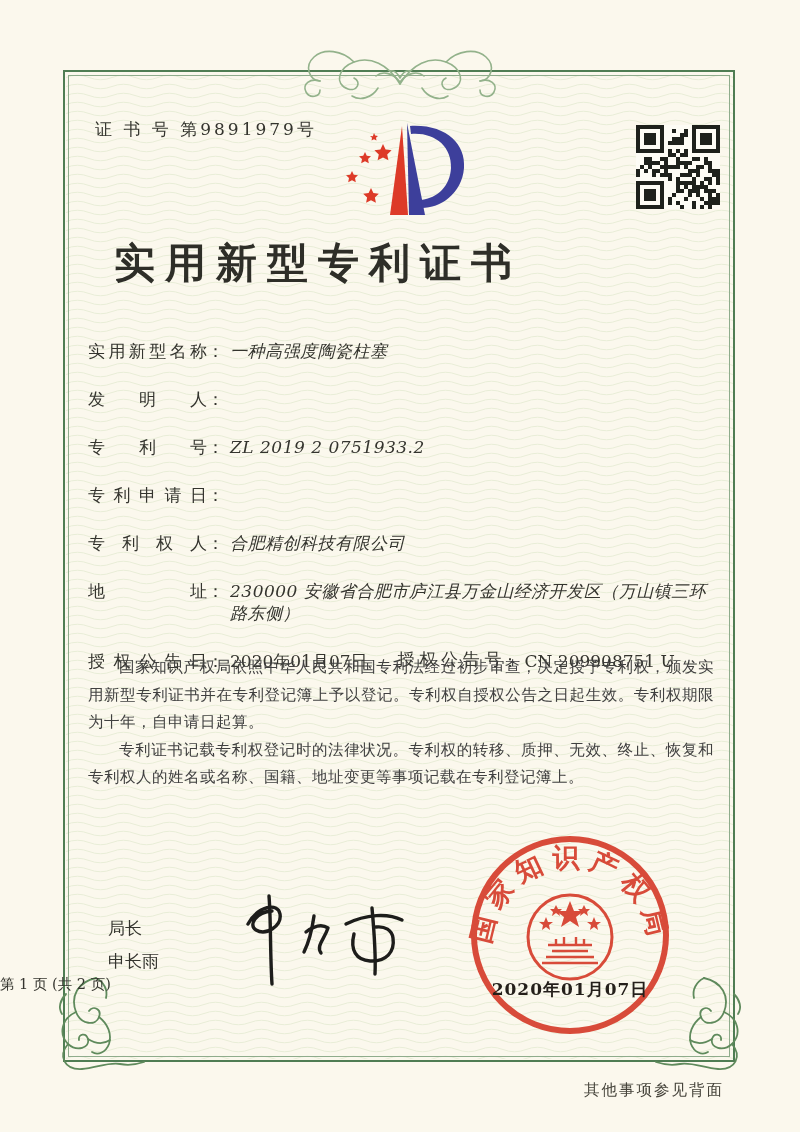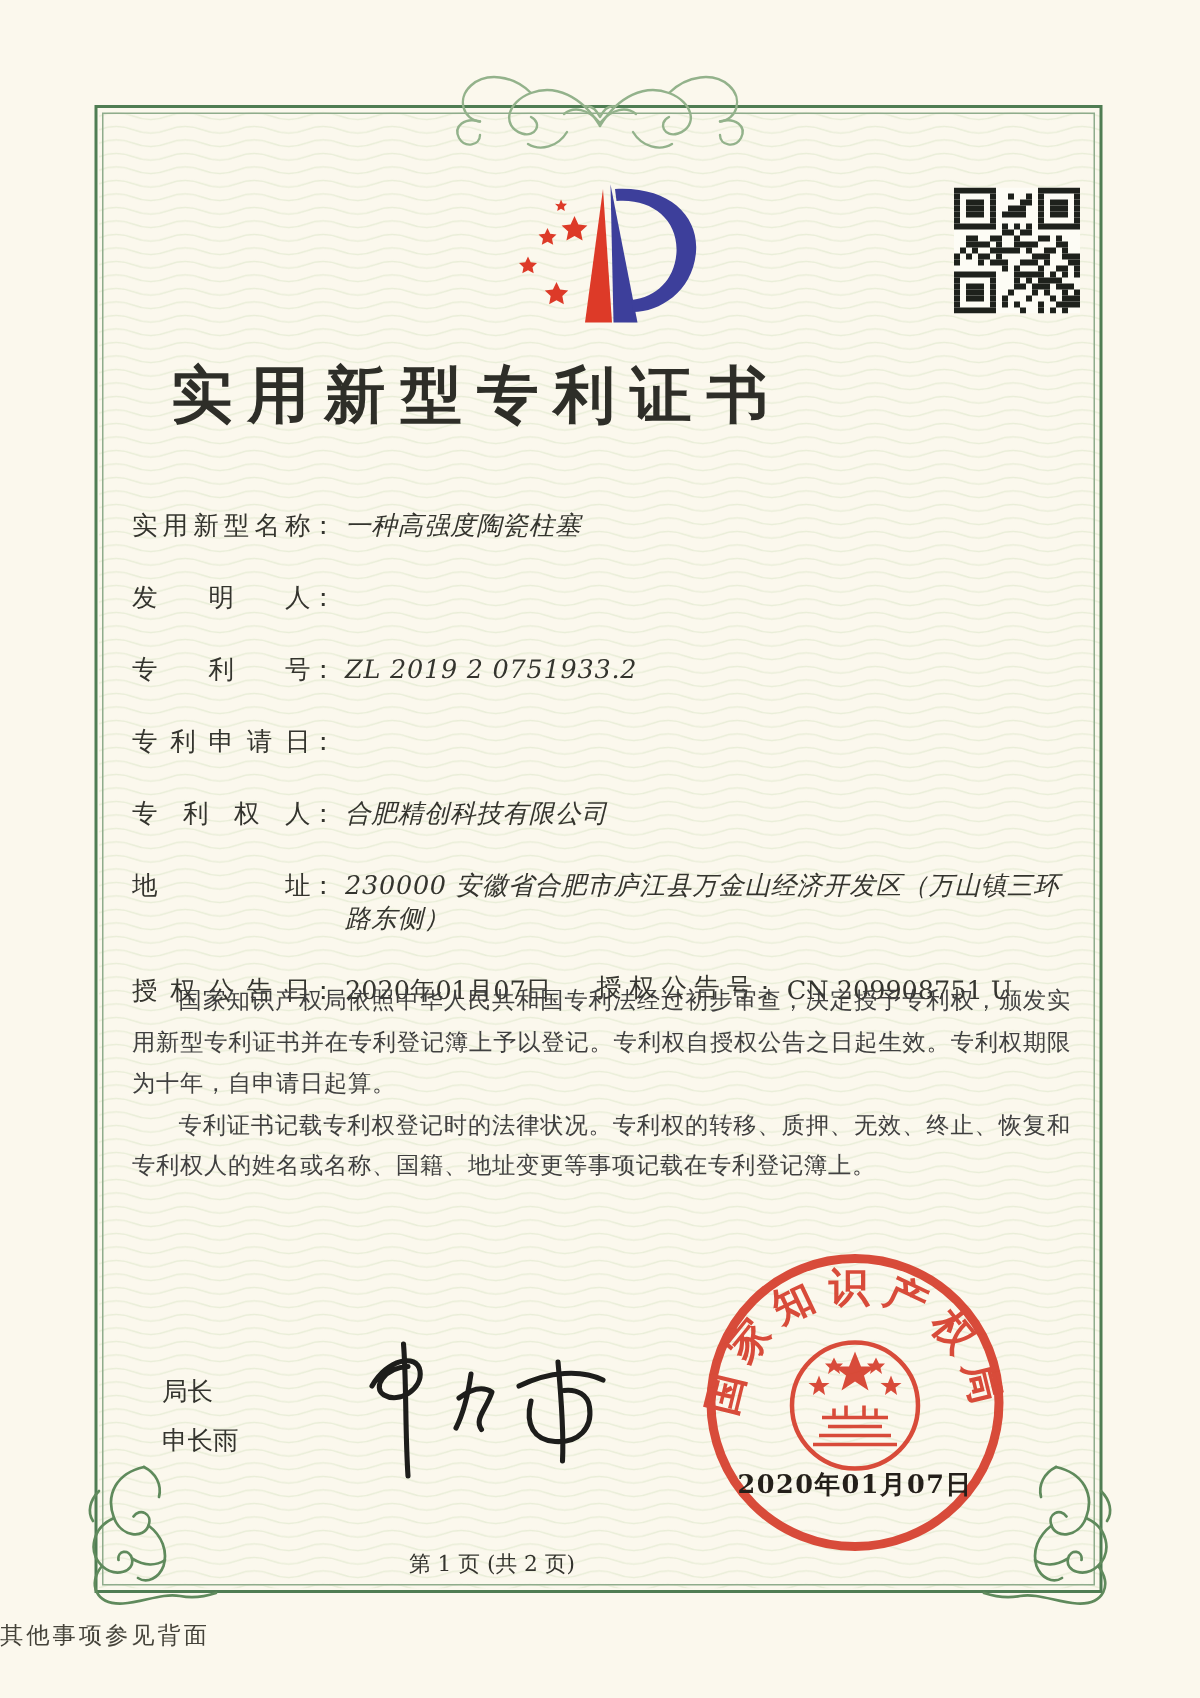--- a/index.html
+++ b/index.html
@@ -51,24 +51,24 @@
 
   .officer{position:absolute;left:108px;top:912px;font-size:17px;line-height:33px;
     font-family:"DejaVu Sans","Liberation Sans",sans-serif;}
   .signature{position:absolute;left:222px;top:880px;}
   .seal{position:absolute;left:468px;top:833px;}
   .seal-date{
     position:absolute;left:482px;top:978px;width:176px;text-align:center;
     font-size:17px;font-weight:600;letter-spacing:1px;color:#241f1a;
   }
   .page-indicator{
-    position:absolute;left:0;top:1033px;width:656px;text-align:center;font-size:14.5px;
+    position:absolute;left:0;top:975px;width:656px;font-size:14.5px;
   }
   .back-note{
-    position:absolute;left:0;top:1080px;width:724px;text-align:left;
+    position:absolute;left:0;top:1080px;width:724px;text-align:right;
     font-size:15.5px;letter-spacing:2px;color:#45433a;
   }
 </style>
 </head>
 <body>
 
 <div class="page">
 
   <svg class="texture" width="668" height="986">
     <defs>
@@ -115,20 +115,21 @@
       <path d="M32 72 C22 84 28 98 46 97 C60 96 72 90 84 92 C94 94 102 92 108 90"></path>
       <path d="M63 45 C72 52 76 62 73 72 C70 80 62 84 56 80"></path>
       <path d="M52 67 C60 72 68 72 74 68"></path>
       <path d="M60 6 C68 10 72 18 70 26"></path>
       <path d="M30 22 C24 28 22 36 26 42"></path>
     </g>
   </svg>
 
   <div class="content">
 
+    <div class="cert-no">证 书 号 第9891979号</div>
 
     <svg class="logo" width="136" height="108" viewBox="0 0 136 108">
       <g fill="#dd3a28">
         <polygon points="64,16 70,105 52,105"></polygon>
         <polygon points="45,34 47.6,39.6 53.6,40.3 49.2,44.4 50.4,50.3 45,47.4 39.6,50.3 40.8,44.4 36.4,40.3 42.4,39.6"></polygon>
         <polygon points="27,42 28.8,45.8 33,46.3 30,49.1 30.8,53.2 27,51.2 23.2,53.2 24,49.1 21,46.3 25.2,45.8"></polygon>
         <polygon points="14,61 15.8,64.8 20,65.3 17,68.1 17.8,72.2 14,70.2 10.2,72.2 11,68.1 8,65.3 12.2,64.8"></polygon>
         <polygon points="36,23 37.2,25.6 40,25.9 38,27.8 38.5,30.6 36,29.2 33.5,30.6 34,27.8 32,25.9 34.8,26.2"></polygon>
         <polygon points="33,78 35.4,83 40.8,83.7 36.9,87.4 37.9,92.8 33,90.2 28.1,92.8 29.1,87.4 25.2,83.7 30.6,83"></polygon>
       </g>

